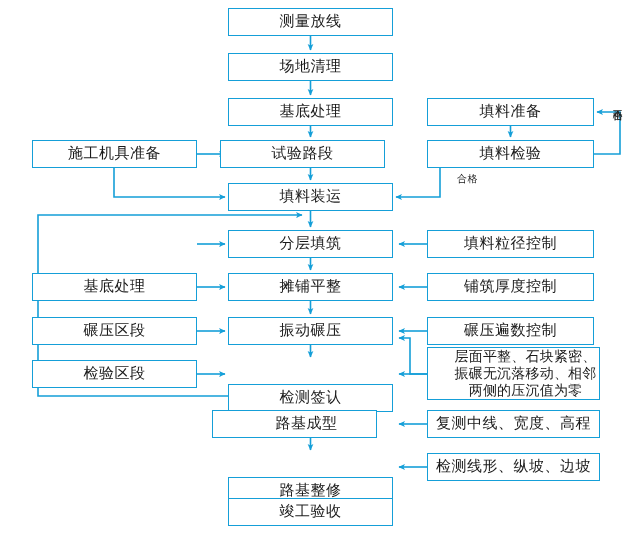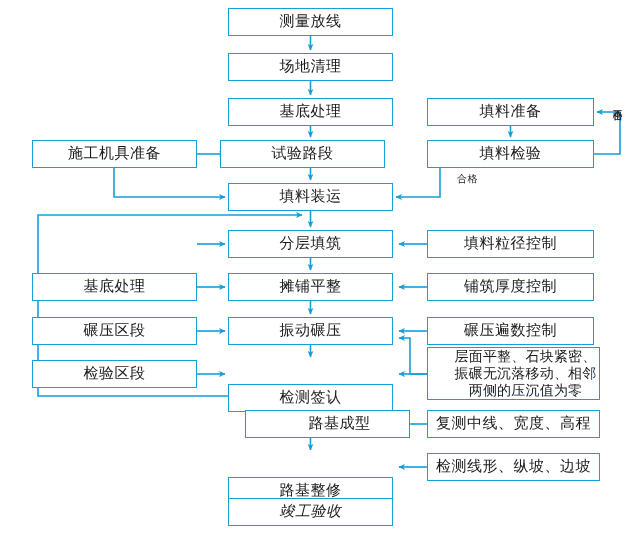--- a/index.html
+++ b/index.html
@@ -99,23 +99,23 @@
 
   <div class="node" style="left:228px;top:8px;width:165px;height:28px;">测量放线</div>
   <div class="node" style="left:228px;top:53px;width:165px;height:28px;">场地清理</div>
   <div class="node" style="left:228px;top:98px;width:165px;height:28px;">基底处理</div>
   <div class="node" style="left:220px;top:140px;width:165px;height:28px;">试验路段</div>
   <div class="node" style="left:228px;top:183px;width:165px;height:28px;">填料装运</div>
   <div class="node" style="left:228px;top:230px;width:165px;height:28px;">分层填筑</div>
   <div class="node" style="left:228px;top:273px;width:165px;height:28px;">摊铺平整</div>
   <div class="node" style="left:228px;top:317px;width:165px;height:28px;">振动碾压</div>
   <div class="node" style="left:228px;top:360px;width:165px;height:28px;margin-top:24px;">检测签认</div>
-  <div class="node" style="left:245px;top:410px;width:165px;height:28px;padding-left:24px;">路基成型</div>
+  <div class="node" style="left:212px;top:410px;width:165px;height:28px;padding-left:24px;">路基成型</div>
   <div class="node" style="left:228px;top:435px;width:165px;height:28px;margin-top:42px;">路基整修</div>
-  <div class="node" style="left:228px;top:498px;width:165px;height:28px;font-style:italic;">竣工验收</div>
+  <div class="node" style="left:228px;top:498px;width:165px;height:28px;">竣工验收</div>
 
   <div class="node" style="left:32px;top:140px;width:165px;height:28px;">施工机具准备</div>
   <div class="node" style="left:32px;top:273px;width:165px;height:28px;">基底处理</div>
   <div class="node" style="left:32px;top:317px;width:165px;height:28px;">碾压区段</div>
   <div class="node" style="left:32px;top:360px;width:165px;height:28px;">检验区段</div>
 
   <div class="node" style="left:427px;top:98px;width:167px;height:28px;">填料准备</div>
   <div class="node" style="left:427px;top:140px;width:167px;height:28px;">填料检验</div>
   <div class="node" style="left:427px;top:230px;width:167px;height:28px;">填料粒径控制</div>
   <div class="node" style="left:427px;top:273px;width:167px;height:28px;">铺筑厚度控制</div>

